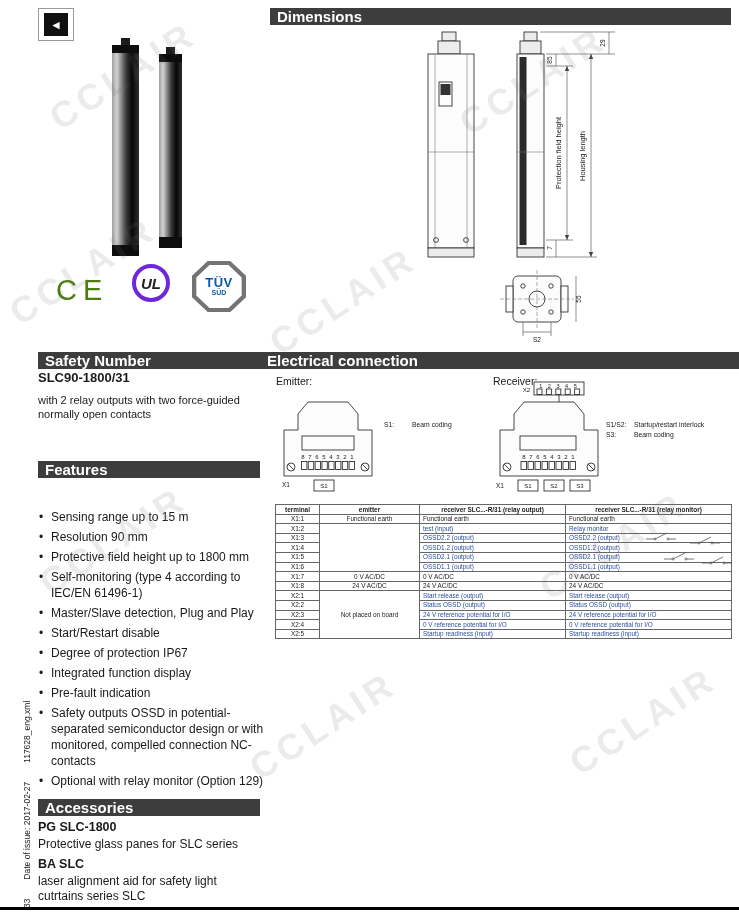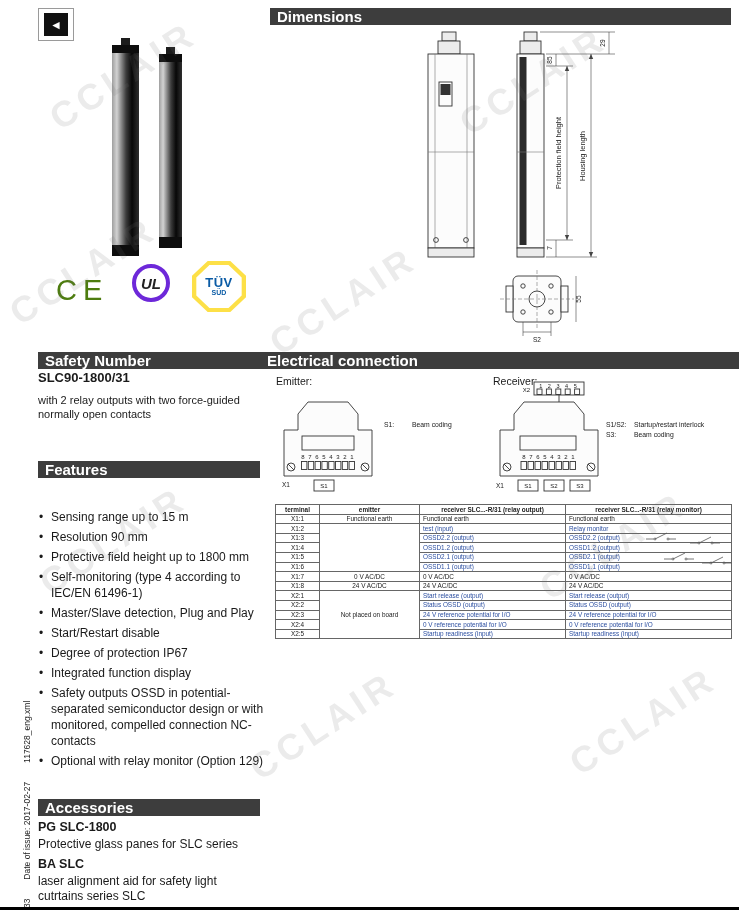--- a/index.html
+++ b/index.html
@@ -13,21 +13,21 @@
   .tower{position:absolute;display:flex;flex-direction:column;align-items:center;}
   .tower .nub{width:9px;height:7px;background:#1c1c1c;}
   .tower .cap{width:100%;height:8px;background:#0d0d0d;}
   .tower .tbody{width:100%;flex:1;background:linear-gradient(90deg,#9f9f9f 0%,#d2d2d2 18%,#8b8b8b 34%,#3c3c3c 52%,#070707 74%,#2e2e2e 100%);}
   .tower .base{width:100%;height:11px;background:#0d0d0d;}
   .tA{left:74px;top:0;width:27px;height:218px;}
   .tB{left:121px;top:9px;width:23px;height:201px;}
   .ce{position:absolute;left:56px;top:274px;font-size:29px;color:#4d7c0f;letter-spacing:6px;}
   .ulmark{position:absolute;left:132px;top:264px;width:38px;height:38px;border:4px solid #6d28d9;border-radius:50%;display:flex;align-items:center;justify-content:center;font-style:italic;font-weight:bold;font-size:15px;color:#222;box-sizing:border-box;}
   .tuv{position:absolute;left:192px;top:261px;width:54px;height:51px;}
-  .oct-outer{width:100%;height:100%;background:#fde047;clip-path:polygon(29% 0,71% 0,100% 29%,100% 71%,71% 100%,29% 100%,0 71%,0 29%);display:flex;align-items:center;justify-content:center;}
+  .oct-outer{width:100%;height:100%;background:#737373;clip-path:polygon(29% 0,71% 0,100% 29%,100% 71%,71% 100%,29% 100%,0 71%,0 29%);display:flex;align-items:center;justify-content:center;}
   .oct-inner{width:84%;height:84%;background:#fff;clip-path:polygon(29% 0,71% 0,100% 29%,100% 71%,71% 100%,29% 100%,0 71%,0 29%);display:flex;flex-direction:column;align-items:center;justify-content:center;color:#0a5ba5;font-weight:bold;}
   .tuv .t1{font-size:13px;letter-spacing:0.5px;line-height:13px;}
   .tuv .t2{font-size:7px;line-height:8px;}
   .model-value{position:absolute;left:38px;top:370px;font-size:13px;font-weight:bold;}
   .model-desc{position:absolute;left:38px;top:393px;width:218px;font-size:11px;line-height:14px;}
   .features{position:absolute;left:38px;top:509px;width:226px;margin:0;padding:0;list-style:none;}
   .features li{position:relative;padding-left:13px;font-size:12px;line-height:16px;margin-bottom:4px;}
   .features li::before{content:"\2022";position:absolute;left:1px;}
   .acc-name{position:absolute;left:38px;font-weight:bold;font-size:12.5px;}
   .acc-desc{position:absolute;left:38px;font-size:12px;line-height:15px;width:224px;}
@@ -110,20 +110,21 @@
   <div class="bar" style="left:38px;top:461px;width:222px">Features</div>
   <ul class="features">
       <li>Sensing range up to 15 m</li>
       <li>Resolution 90 mm</li>
       <li>Protective field height up to 1800 mm</li>
       <li>Self-monitoring (type 4 according to IEC/EN 61496-1)</li>
       <li>Master/Slave detection, Plug and Play</li>
       <li>Start/Restart disable</li>
       <li>Degree of protection IP67</li>
       <li>Integrated function display</li>
+      <li>Pre-fault indication</li>
       <li>Safety outputs OSSD in potential-separated semiconductor design or with monitored, compelled connection NC-contacts</li>
       <li>Optional with relay monitor (Option 129)</li>
     </ul>
 
   <div class="bar" style="left:38px;top:799px;width:222px">Accessories</div>
   <div class="acc-name" style="top:820px">PG SLC-1800</div>
   <div class="acc-desc" style="top:837px">Protective glass panes for SLC series</div>
   <div class="acc-name" style="top:857px">BA SLC</div>
   <div class="acc-desc" style="top:874px">laser alignment aid for safety light cutrtains series SLC</div>
 

